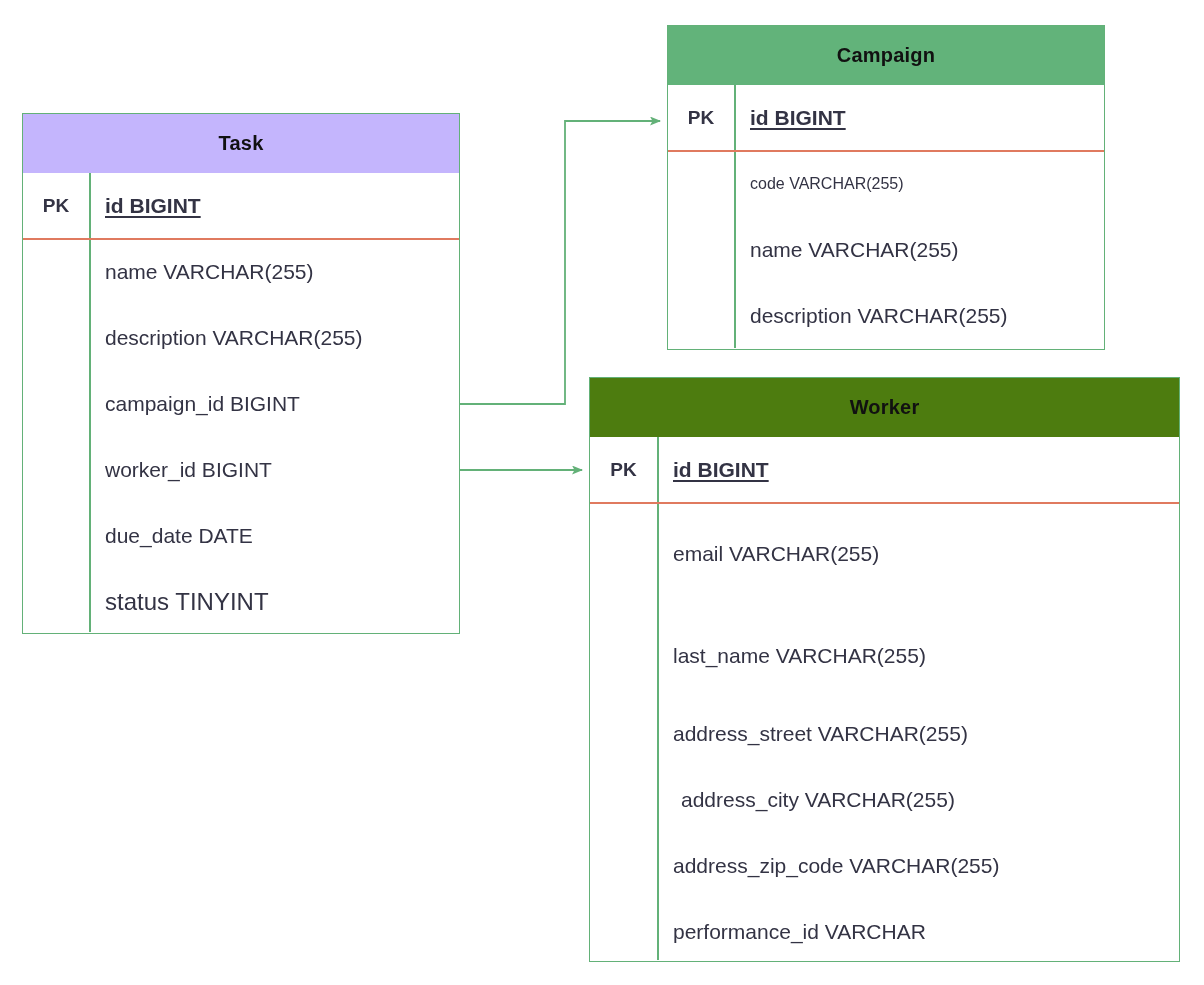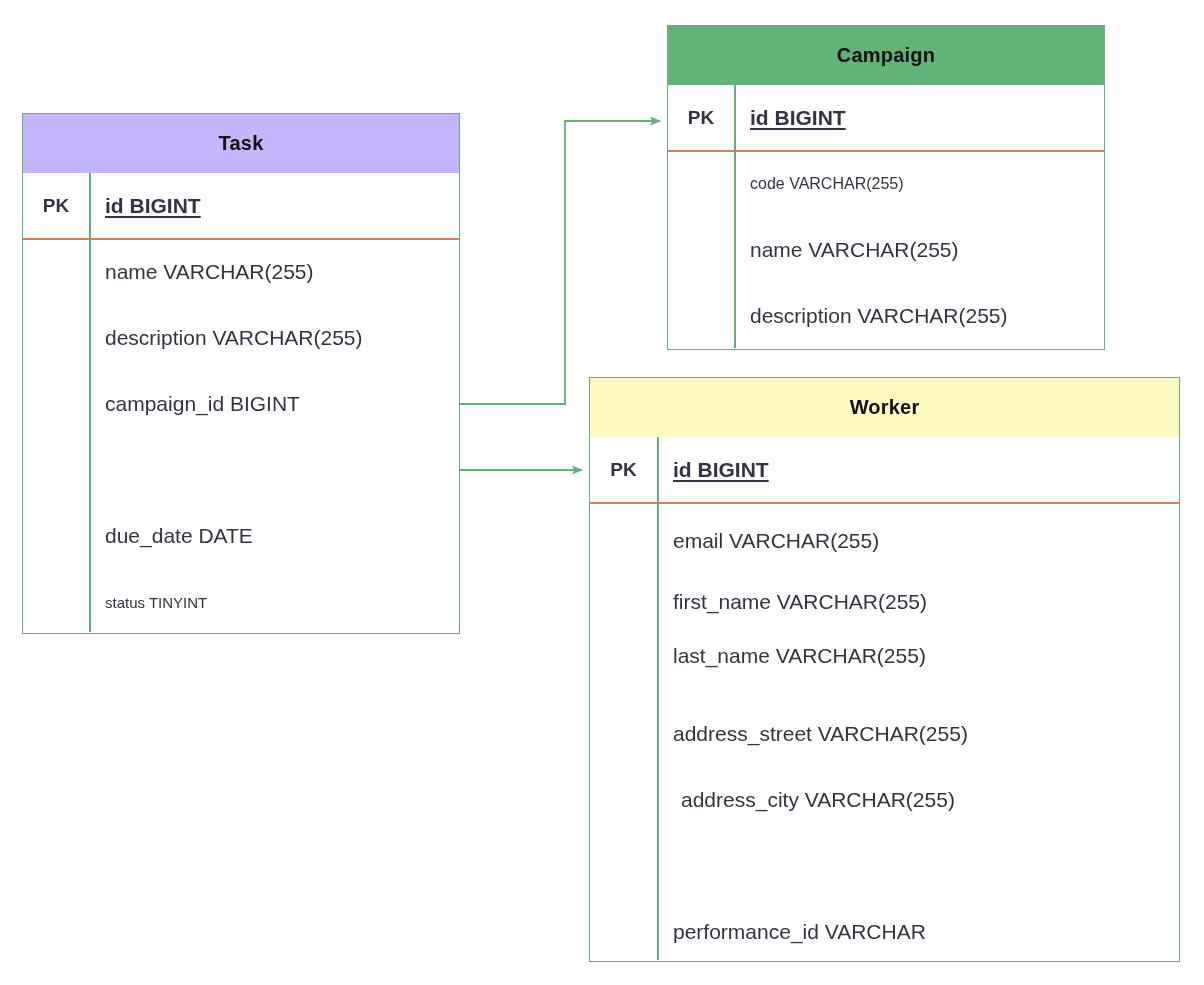--- a/index.html
+++ b/index.html
@@ -90,27 +90,31 @@
             <div class="cell-attr" style="padding-left: 16px; font-size: 21px; color: rgb(51, 51, 68);">name VARCHAR(255)</div>
           </div>
           <div class="row" style="top: 132px; height: 66px;">
             <div class="cell-key" style="width: 66px; font-size: 19px; color: rgb(51, 51, 68);"></div>
             <div class="cell-attr" style="padding-left: 16px; font-size: 21px; color: rgb(51, 51, 68);">description VARCHAR(255)</div>
           </div>
           <div class="row" style="top: 198px; height: 66px;">
             <div class="cell-key" style="width: 66px; font-size: 19px; color: rgb(51, 51, 68);"></div>
             <div class="cell-attr" style="padding-left: 16px; font-size: 21px; color: rgb(51, 51, 68);">campaign_id BIGINT</div>
           </div>
+          <div class="row" style="top: 264px; height: 66px;">
+            <div class="cell-key" style="width: 66px; font-size: 19px; color: rgb(51, 51, 68);"></div>
+            <div class="cell-attr" style="padding-left: 16px; font-size: 21px; color: rgb(51, 51, 68);">worker_id BIGINT</div>
+          </div>
           <div class="row" style="top: 330px; height: 66px;">
             <div class="cell-key" style="width: 66px; font-size: 19px; color: rgb(51, 51, 68);"></div>
             <div class="cell-attr" style="padding-left: 16px; font-size: 21px; color: rgb(51, 51, 68);">due_date DATE</div>
           </div>
           <div class="row" style="top: 396px; height: 66px;">
             <div class="cell-key" style="width: 66px; font-size: 19px; color: rgb(51, 51, 68);"></div>
-            <div class="cell-attr" style="padding-left: 16px; font-size: 15px; color: rgb(51, 51, 68);">status TINYINT</div>
+            <div class="cell-attr" style="padding-left: 16px; font-size: 24px; color: rgb(51, 51, 68);">status TINYINT</div>
           </div>
           <div class="pk-rule" style="top: 65px; background: rgb(224, 122, 95);"></div>
         </div>
       </div>
       <div class="entity" style="left: 667px; top: 25px; width: 438px; height: 325px; border-color: rgb(99, 177, 120);">
         <div class="entity-header" style="height: 59px; font-size: 20px; background: rgb(98, 179, 122); color: rgb(17, 17, 17);">Campaign</div>
         <div class="entity-body" style="height: 262.8px;">
           <div class="col-divider" style="left: 66px; background: rgb(99, 177, 120);"></div>
           <div class="row" style="top: 0px; height: 66px;">
             <div class="cell-key" style="width: 66px; font-size: 19px; color: rgb(51, 51, 68);">PK</div>
@@ -125,47 +129,47 @@
             <div class="cell-attr" style="padding-left: 16px; font-size: 21px; color: rgb(51, 51, 68);">name VARCHAR(255)</div>
           </div>
           <div class="row" style="top: 198px; height: 66px;">
             <div class="cell-key" style="width: 66px; font-size: 19px; color: rgb(51, 51, 68);"></div>
             <div class="cell-attr" style="padding-left: 16px; font-size: 21px; color: rgb(51, 51, 68);">description VARCHAR(255)</div>
           </div>
           <div class="pk-rule" style="top: 65px; background: rgb(224, 122, 95);"></div>
         </div>
       </div>
       <div class="entity" style="left: 589px; top: 377px; width: 591px; height: 585px; border-color: rgb(99, 177, 120);">
-        <div class="entity-header" style="height: 59px; font-size: 20px; background: #fef9c3; color: rgb(17, 17, 17);">Worker</div>
+        <div class="entity-header" style="height: 59px; font-size: 20px; background: #4d7c0f; color: rgb(17, 17, 17);">Worker</div>
         <div class="entity-body" style="height: 522.8px;">
           <div class="col-divider" style="left: 67px; background: rgb(99, 177, 120);"></div>
           <div class="row" style="top: 0px; height: 66px;">
             <div class="cell-key" style="width: 67px; font-size: 19px; color: rgb(51, 51, 68);">PK</div>
             <div class="cell-attr is-pk" style="padding-left: 16px; font-size: 21px; color: rgb(51, 51, 68);">id BIGINT</div>
           </div>
-          <div class="row" style="top: 71px; height: 66px;">
+          <div class="row" style="top: 84px; height: 66px;">
             <div class="cell-key" style="width: 67px; font-size: 19px; color: rgb(51, 51, 68);"></div>
             <div class="cell-attr" style="padding-left: 16px; font-size: 21px; color: rgb(51, 51, 68);">email VARCHAR(255)</div>
-          </div>
-          <div class="row" style="top: 132px; height: 66px;">
-            <div class="cell-key" style="width: 67px; font-size: 19px; color: rgb(51, 51, 68);"></div>
-            <div class="cell-attr" style="padding-left: 16px; font-size: 21px; color: rgb(51, 51, 68);">first_name VARCHAR(255)</div>
           </div>
           <div class="row" style="top: 186px; height: 66px;">
             <div class="cell-key" style="width: 67px; font-size: 19px; color: rgb(51, 51, 68);"></div>
             <div class="cell-attr" style="padding-left: 16px; font-size: 21px; color: rgb(51, 51, 68);">last_name VARCHAR(255)</div>
           </div>
           <div class="row" style="top: 264px; height: 66px;">
             <div class="cell-key" style="width: 67px; font-size: 19px; color: rgb(51, 51, 68);"></div>
             <div class="cell-attr" style="padding-left: 16px; font-size: 21px; color: rgb(51, 51, 68); text-align: right;">address_street VARCHAR(255)</div>
           </div>
           <div class="row" style="top: 330px; height: 66px;">
             <div class="cell-key" style="width: 67px; font-size: 19px; color: rgb(51, 51, 68);"></div>
             <div class="cell-attr" style="padding-left: 24px; font-size: 21px; color: rgb(51, 51, 68);">address_city VARCHAR(255)</div>
           </div>
+          <div class="row" style="top: 396px; height: 66px;">
+            <div class="cell-key" style="width: 67px; font-size: 19px; color: rgb(51, 51, 68);"></div>
+            <div class="cell-attr" style="padding-left: 16px; font-size: 21px; color: rgb(51, 51, 68);">address_zip_code VARCHAR(255)</div>
+          </div>
           <div class="row" style="top: 462px; height: 66px;">
             <div class="cell-key" style="width: 67px; font-size: 19px; color: rgb(51, 51, 68);"></div>
             <div class="cell-attr" style="padding-left: 16px; font-size: 21px; color: rgb(51, 51, 68);">performance_id VARCHAR</div>
           </div>
           <div class="pk-rule" style="top: 65px; background: rgb(224, 122, 95);"></div>
         </div>
       </div>
     </div>
 </div>
 

